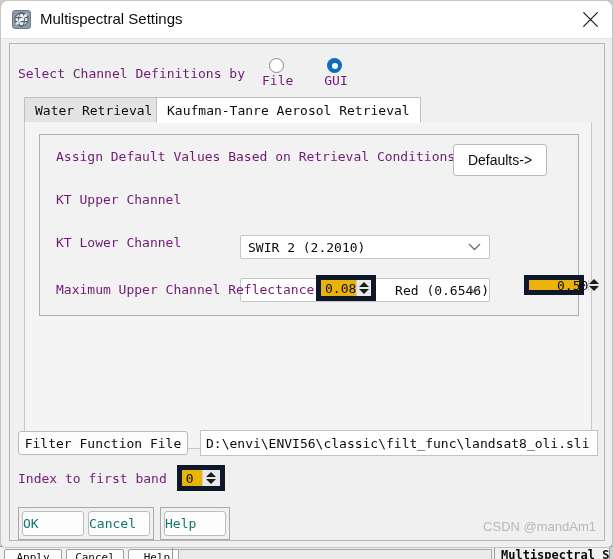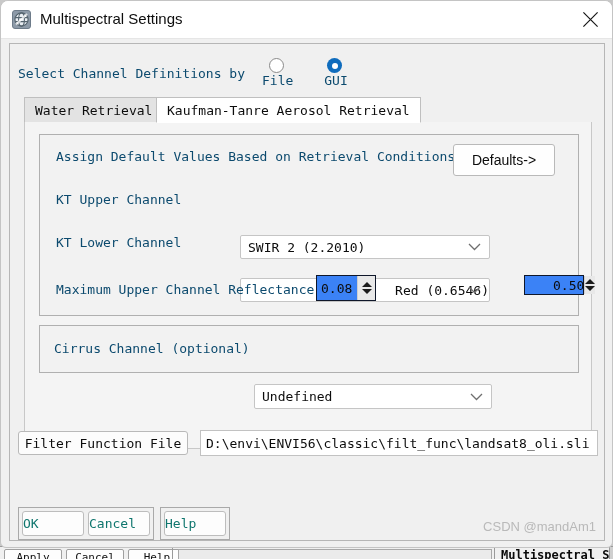--- a/index.html
+++ b/index.html
@@ -165,21 +165,21 @@
     position: absolute;
     left: 8px;
     top: 14px;
     display: flex;
     align-items: center;
     white-space: nowrap;
   }
   .lbl {
     font-family: "DejaVu Sans Mono", monospace;
     font-size: 13px;
-    color: #0c4a6e;
+    color: #701a75;
     letter-spacing: 0px;
   }
   .radio-wrap {
     display: flex;
     align-items: center;
     margin-left: 14px;
     cursor: default;
     flex-direction: column;
   }
   .radio {
@@ -313,22 +313,22 @@
   }
   .combo .chev {
     position: absolute;
     right: 8px;
     top: 50%;
     transform: translateY(-50%);
     display: flex;
   }
 
   .spin {
-    background: #3b82f6;
-    border: 1px solid #0f172a;
+    background: #eab308;
+    border: 5px solid #0f172a;
     box-sizing: border-box;
     display: flex;
     align-items: stretch;
     position: relative;
     cursor: default;
   }
   .spin .sval {
     flex: 1;
     font-size: 13px;
     color: #0c0c0c;
@@ -509,21 +509,21 @@
         </div>
       </div>
 
       <div class="tabpage">
 
         <div class="group g1">
 
           <div class="frow" style="left:16px; top:14px;">
             <span class="lbl">Assign Default Values Based on Retrieval Conditions</span>
           </div>
-          <div class="btn" style="position:absolute; left:413px; top:9px; width:102px; height:32px;">
+          <div class="btn" style="position:absolute; left:413px; top:9px; width:94px; height:32px;">
             <span>Defaults-&gt;</span>
           </div>
 
           <div class="frow" style="left:16px; top:57px;">
             <span class="lbl">KT Upper Channel</span>
           </div>
           <div class="combo" style="position:absolute; left:200px; top:52px; width:250px; height:24px;">
             <span class="cval">SWIR 2 (2.2010)</span>
             <span class="chev">
               <svg width="13" height="9" viewBox="0 0 13 9">
@@ -557,42 +557,39 @@
 
           <div class="spin" style="position:absolute; left:484px; top:140px; width:60px; height:20px;padding-left:24px;">
             <span class="sval">0.50</span>
             <span class="sarrows">
               <span class="tri-up"></span>
               <span class="tri-dn"></span>
             </span>
           </div>
         </div>
 
-        <div class="group g2">
-          <div class="frow" style="left:14px; top:15px;">
-            <span class="lbl">Cirrus Channel (optional)</span>
-          </div>
-          <div class="combo" style="position:absolute; left:214px; top:10px; width:238px; height:25px;">
-            <span class="cval">Undefined</span>
-            <span class="chev">
-              <svg width="13" height="9" viewBox="0 0 13 9">
-                  <path d="M1 1.5 L6.5 7 L12 1.5" stroke="#6f6f6f" stroke-width="1.3" fill="none"></path>
-                </svg>
-            </span>
-          </div>
-        </div>
       </div>
 
       <div class="filter-row">
         <div class="filter-btn">
           <span>Filter Function File</span>
         </div>
         <div class="path-field">D:\envi\ENVI56\classic\filt_func\landsat8_oli.sli</div>
       </div>
 
+      <div class="index-row">
+        <span class="lbl">Index to first band</span>
+        <span class="spin" style="margin-left:10px; width:48px; height:26px;">
+          <span class="sval">0</span>
+          <span class="sarrows">
+            <span class="tri-up"></span>
+            <span class="tri-dn"></span>
+          </span>
+        </span>
+      </div>
 
       <div class="btnbar">
         <div class="btngroup">
           <div class="dbtn">
             <span>OK</span>
           </div>
           <div class="dbtn">
             <span>Cancel</span>
           </div>
         </div>

